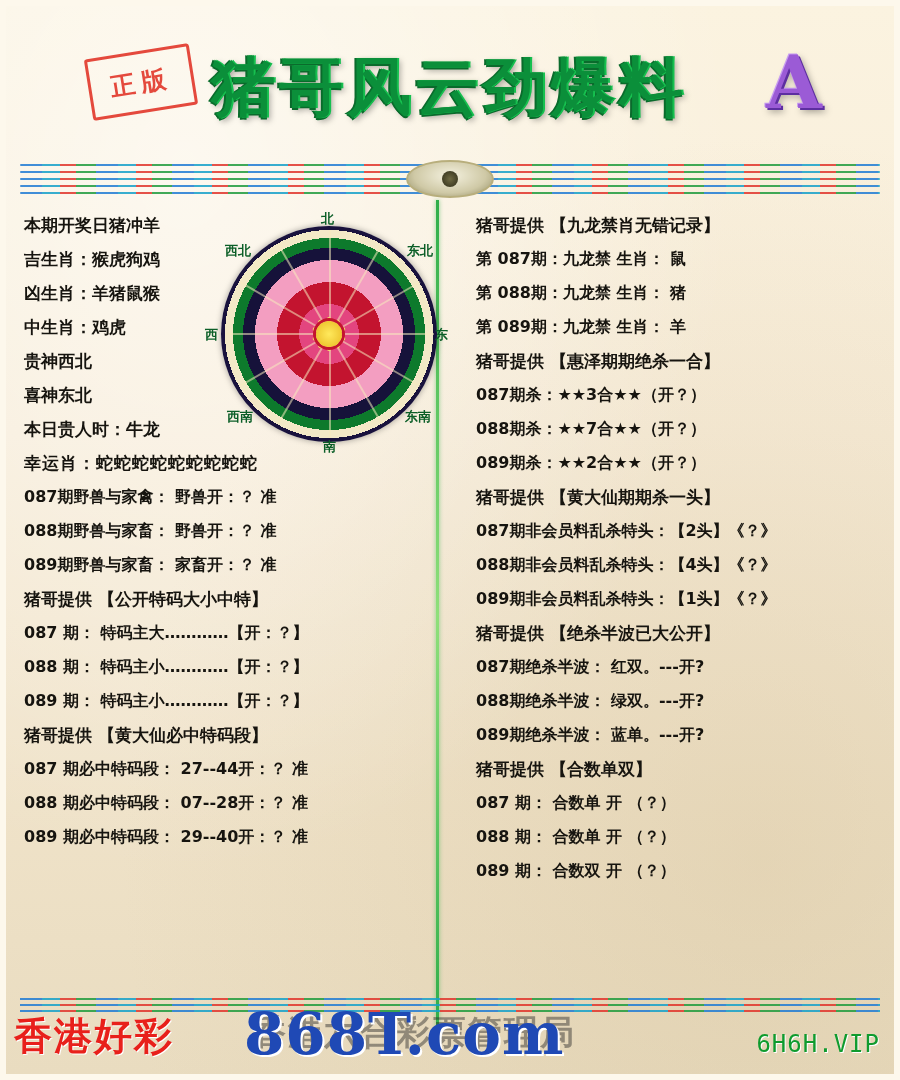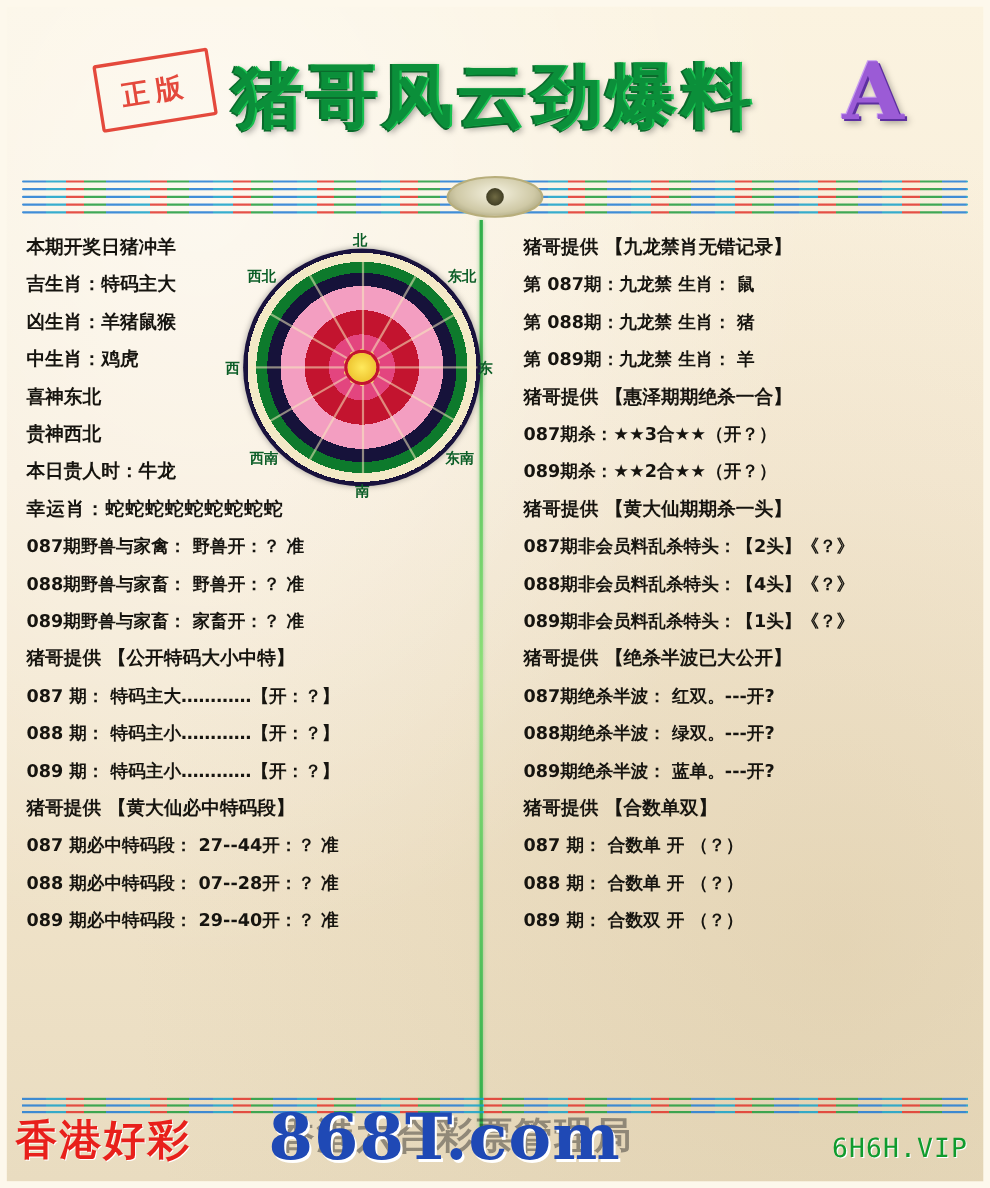--- a/index.html
+++ b/index.html
@@ -211,25 +211,25 @@
       <div class="lbl" style="left:214px;top:100px;">东</div>
       <div class="lbl" style="left:184px;top:182px;">东南</div>
       <div class="lbl" style="left:102px;top:212px;">南</div>
       <div class="lbl" style="left:6px;top:182px;">西南</div>
       <div class="lbl" style="left:-16px;top:100px;">西</div>
       <div class="lbl" style="left:4px;top:16px;">西北</div>
     </div>
 
     <div class="col col-left">
       <div class="line">本期开奖日猪冲羊</div>
-      <div class="line">吉生肖：特码主大</div>
+      <div class="line">吉生肖：猴虎狗鸡</div>
       <div class="line">凶生肖：羊猪鼠猴</div>
       <div class="line">中生肖：鸡虎</div>
+      <div class="line">贵神西北</div>
       <div class="line">喜神东北</div>
-      <div class="line">贵神西北</div>
       <div class="line">本日贵人时：牛龙</div>
       <div class="line snake">幸运肖：蛇蛇蛇蛇蛇蛇蛇蛇蛇</div>
       <div class="line small">087期野兽与家禽： 野兽开：？ 准</div>
       <div class="line small">088期野兽与家畜： 野兽开：？ 准</div>
       <div class="line small">089期野兽与家畜： 家畜开：？ 准</div>
       <div class="line hd">猪哥提供 【公开特码大小中特】</div>
       <div class="line small">087 期： 特码主大…………【开：？】</div>
       <div class="line small">088 期： 特码主小…………【开：？】</div>
       <div class="line small">089 期： 特码主小…………【开：？】</div>
       <div class="line hd">猪哥提供 【黄大仙必中特码段】</div>
@@ -238,20 +238,21 @@
       <div class="line small">089 期必中特码段： 29--40开：？ 准</div>
     </div>
 
     <div class="col col-right">
       <div class="line hd">猪哥提供 【九龙禁肖无错记录】</div>
       <div class="line small">第 087期：九龙禁 生肖： 鼠</div>
       <div class="line small">第 088期：九龙禁 生肖： 猪</div>
       <div class="line small">第 089期：九龙禁 生肖： 羊</div>
       <div class="line hd">猪哥提供 【惠泽期期绝杀一合】</div>
       <div class="line small">087期杀：★★3合★★（开？）</div>
+      <div class="line small">088期杀：★★7合★★（开？）</div>
       <div class="line small">089期杀：★★2合★★（开？）</div>
       <div class="line hd">猪哥提供 【黄大仙期期杀一头】</div>
       <div class="line small">087期非会员料乱杀特头：【2头】《？》</div>
       <div class="line small">088期非会员料乱杀特头：【4头】《？》</div>
       <div class="line small">089期非会员料乱杀特头：【1头】《？》</div>
       <div class="line hd">猪哥提供 【绝杀半波已大公开】</div>
       <div class="line small">087期绝杀半波： 红双。---开?</div>
       <div class="line small">088期绝杀半波： 绿双。---开?</div>
       <div class="line small">089期绝杀半波： 蓝单。---开?</div>
       <div class="line hd">猪哥提供 【合数单双】</div>

